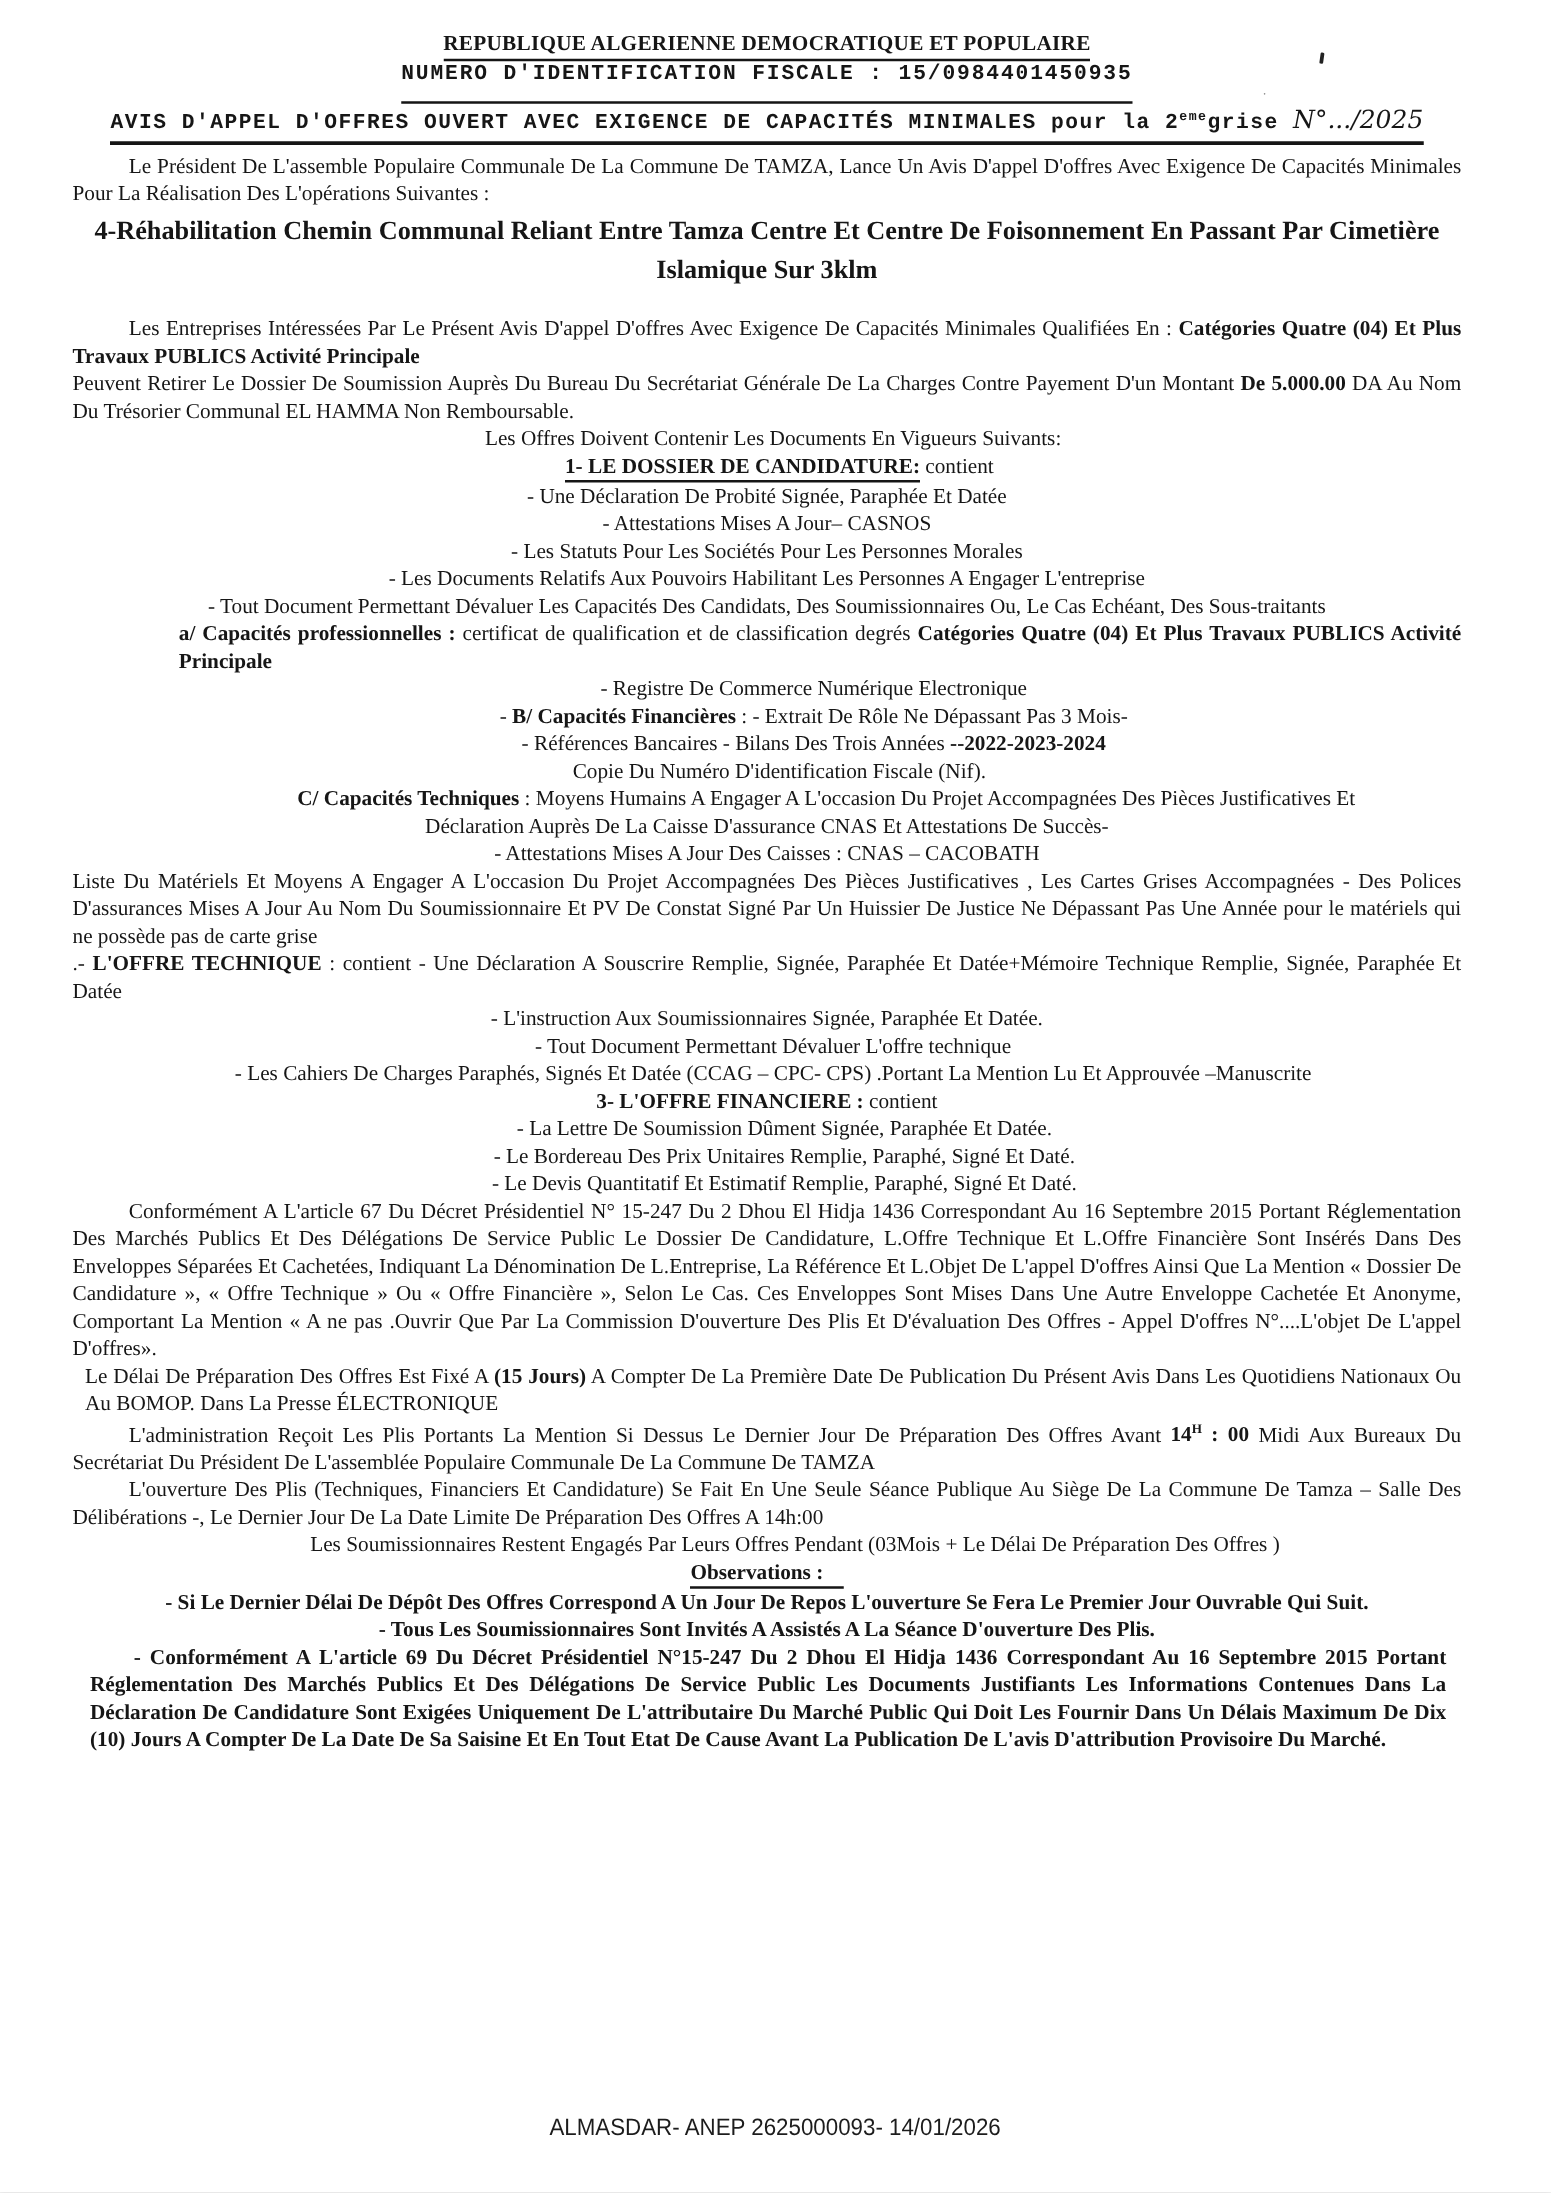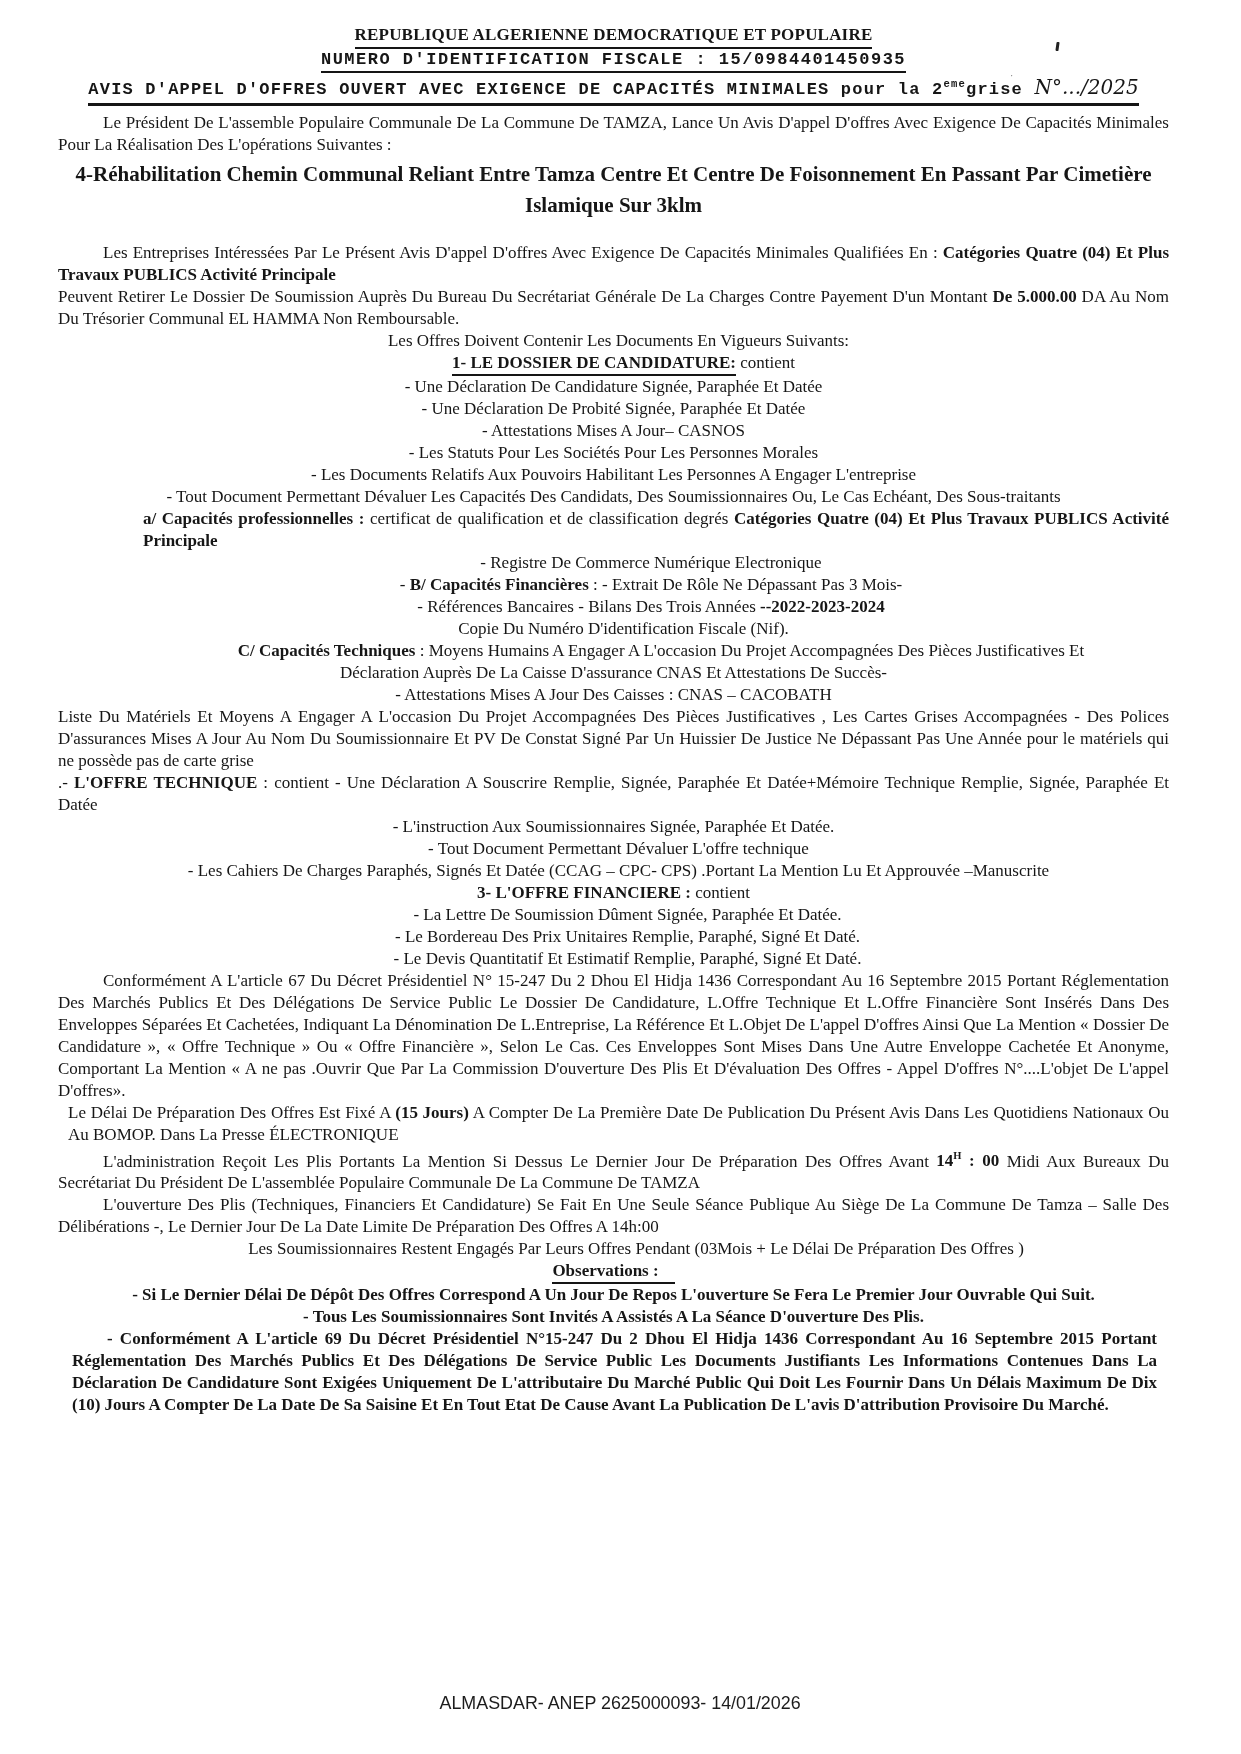--- a/index.html
+++ b/index.html
@@ -12,21 +12,21 @@
   .center{text-align:center;}
   .b{font-weight:bold;}
   .just{text-align:justify;}
   p,div.line{margin:0;font-size:17px;line-height:22px;text-align:center;}
   .republic{font-size:19.5px;font-weight:bold;letter-spacing:.2px;}
   .republic span{display:inline-block;border-bottom:2.5px solid #151515;padding-bottom:1px;}
   .authority{font-size:17.5px;font-weight:bold;line-height:27px;}
   .authority .uline{display:inline-block;border-bottom:2.5px solid #151515;padding-bottom:1px;}
   .mono{font-family:"Liberation Mono","DejaVu Sans Mono",monospace;}
   .nif-line{margin-top:9px;font-size:18px;font-weight:bold;letter-spacing:1.5px;}
-  .nif-line span{display:inline-block;border-bottom:2.5px solid #151515;padding-bottom:0;}
+  .nif-line span{display:inline-block;border-bottom:2.5px solid #151515;padding-bottom:10px;}
   .avis-line{margin-top:7px;font-size:17.5px;font-weight:bold;letter-spacing:1.2px;white-space:nowrap;}
   .avis-wrap{display:inline-block;border-bottom:3px solid #151515;padding-bottom:2px;}
   .avis-ref{font-family:"DejaVu Serif",serif;font-style:italic;font-weight:normal;font-size:20px;letter-spacing:0;}
   .indent45{text-indent:45px;}
   .indent35{text-indent:35px;}
   .project{font-size:21px;font-weight:bold;line-height:31px;margin-top:3px;}
   .sec-head{font-weight:bold;}
   .sec-head .uline{display:inline-block;border-bottom:2.5px solid #151515;padding-bottom:0;}
   .obs-head{font-weight:bold;font-size:17.5px;line-height:26px;}
   .obs-head span{display:inline-block;border-bottom:2.5px solid #151515;padding-right:16px;}
@@ -75,21 +75,20 @@
     <p class="project"><span>4-Réhabilitation Chemin Communal Reliant  Entre Tamza Centre Et Centre De Foisonnement En Passant Par Cimetière Islamique Sur 3klm</span></p>
 
     <p class="just indent45 sp3"><span>Les Entreprises Intéressées Par Le Présent Avis D'appel D'offres Avec Exigence De Capacités Minimales Qualifiées En : </span><span class="b">Catégories Quatre (04) Et Plus Travaux PUBLICS    Activité Principale</span></p>
 
     <p class="just"><span>Peuvent Retirer Le Dossier De Soumission Auprès Du Bureau Du Secrétariat Générale De La Charges Contre Payement D'un Montant </span><span class="b">De 5.000.00</span><span> DA Au Nom Du Trésorier  Communal EL HAMMA Non Remboursable.</span></p>
 
     <p class="pl10"><span>Les Offres Doivent Contenir  Les Documents En  Vigueurs Suivants:</span></p>
 
     <p class="sec-head pl20"><span class="uline">1- LE DOSSIER DE CANDIDATURE:</span><span style="font-weight:normal"> contient</span></p>
 
-    <p class="line"><span>- Une Déclaration De Candidature Signée, Paraphée Et Datée</span></p>
     <p class="line"><span>- Une Déclaration De Probité Signée, Paraphée Et Datée</span></p>
     <p class="line"><span>- Attestations  Mises  A   Jour– CASNOS</span></p>
     <p class="line"><span>- Les Statuts Pour Les Sociétés Pour Les Personnes Morales</span></p>
     <p class="line"><span>- Les Documents Relatifs Aux Pouvoirs Habilitant Les Personnes A Engager L'entreprise</span></p>
     <p class="line"><span>- Tout Document Permettant Dévaluer Les Capacités Des Candidats, Des Soumissionnaires Ou, Le Cas Echéant, Des Sous-traitants</span></p>
 
     <p class="just pl85" style="text-indent:0"><span style="margin-left:-85px;padding-left:85px;display:inline;"></span><span class="b">a/ Capacités professionnelles :</span><span> certificat de qualification et de classification degrés </span><span class="b">Catégories Quatre   (04) Et Plus Travaux PUBLICS    Activité Principale</span></p>
 
     <p class="pl75"><span>- Registre De  Commerce Numérique  Electronique</span></p>
 

